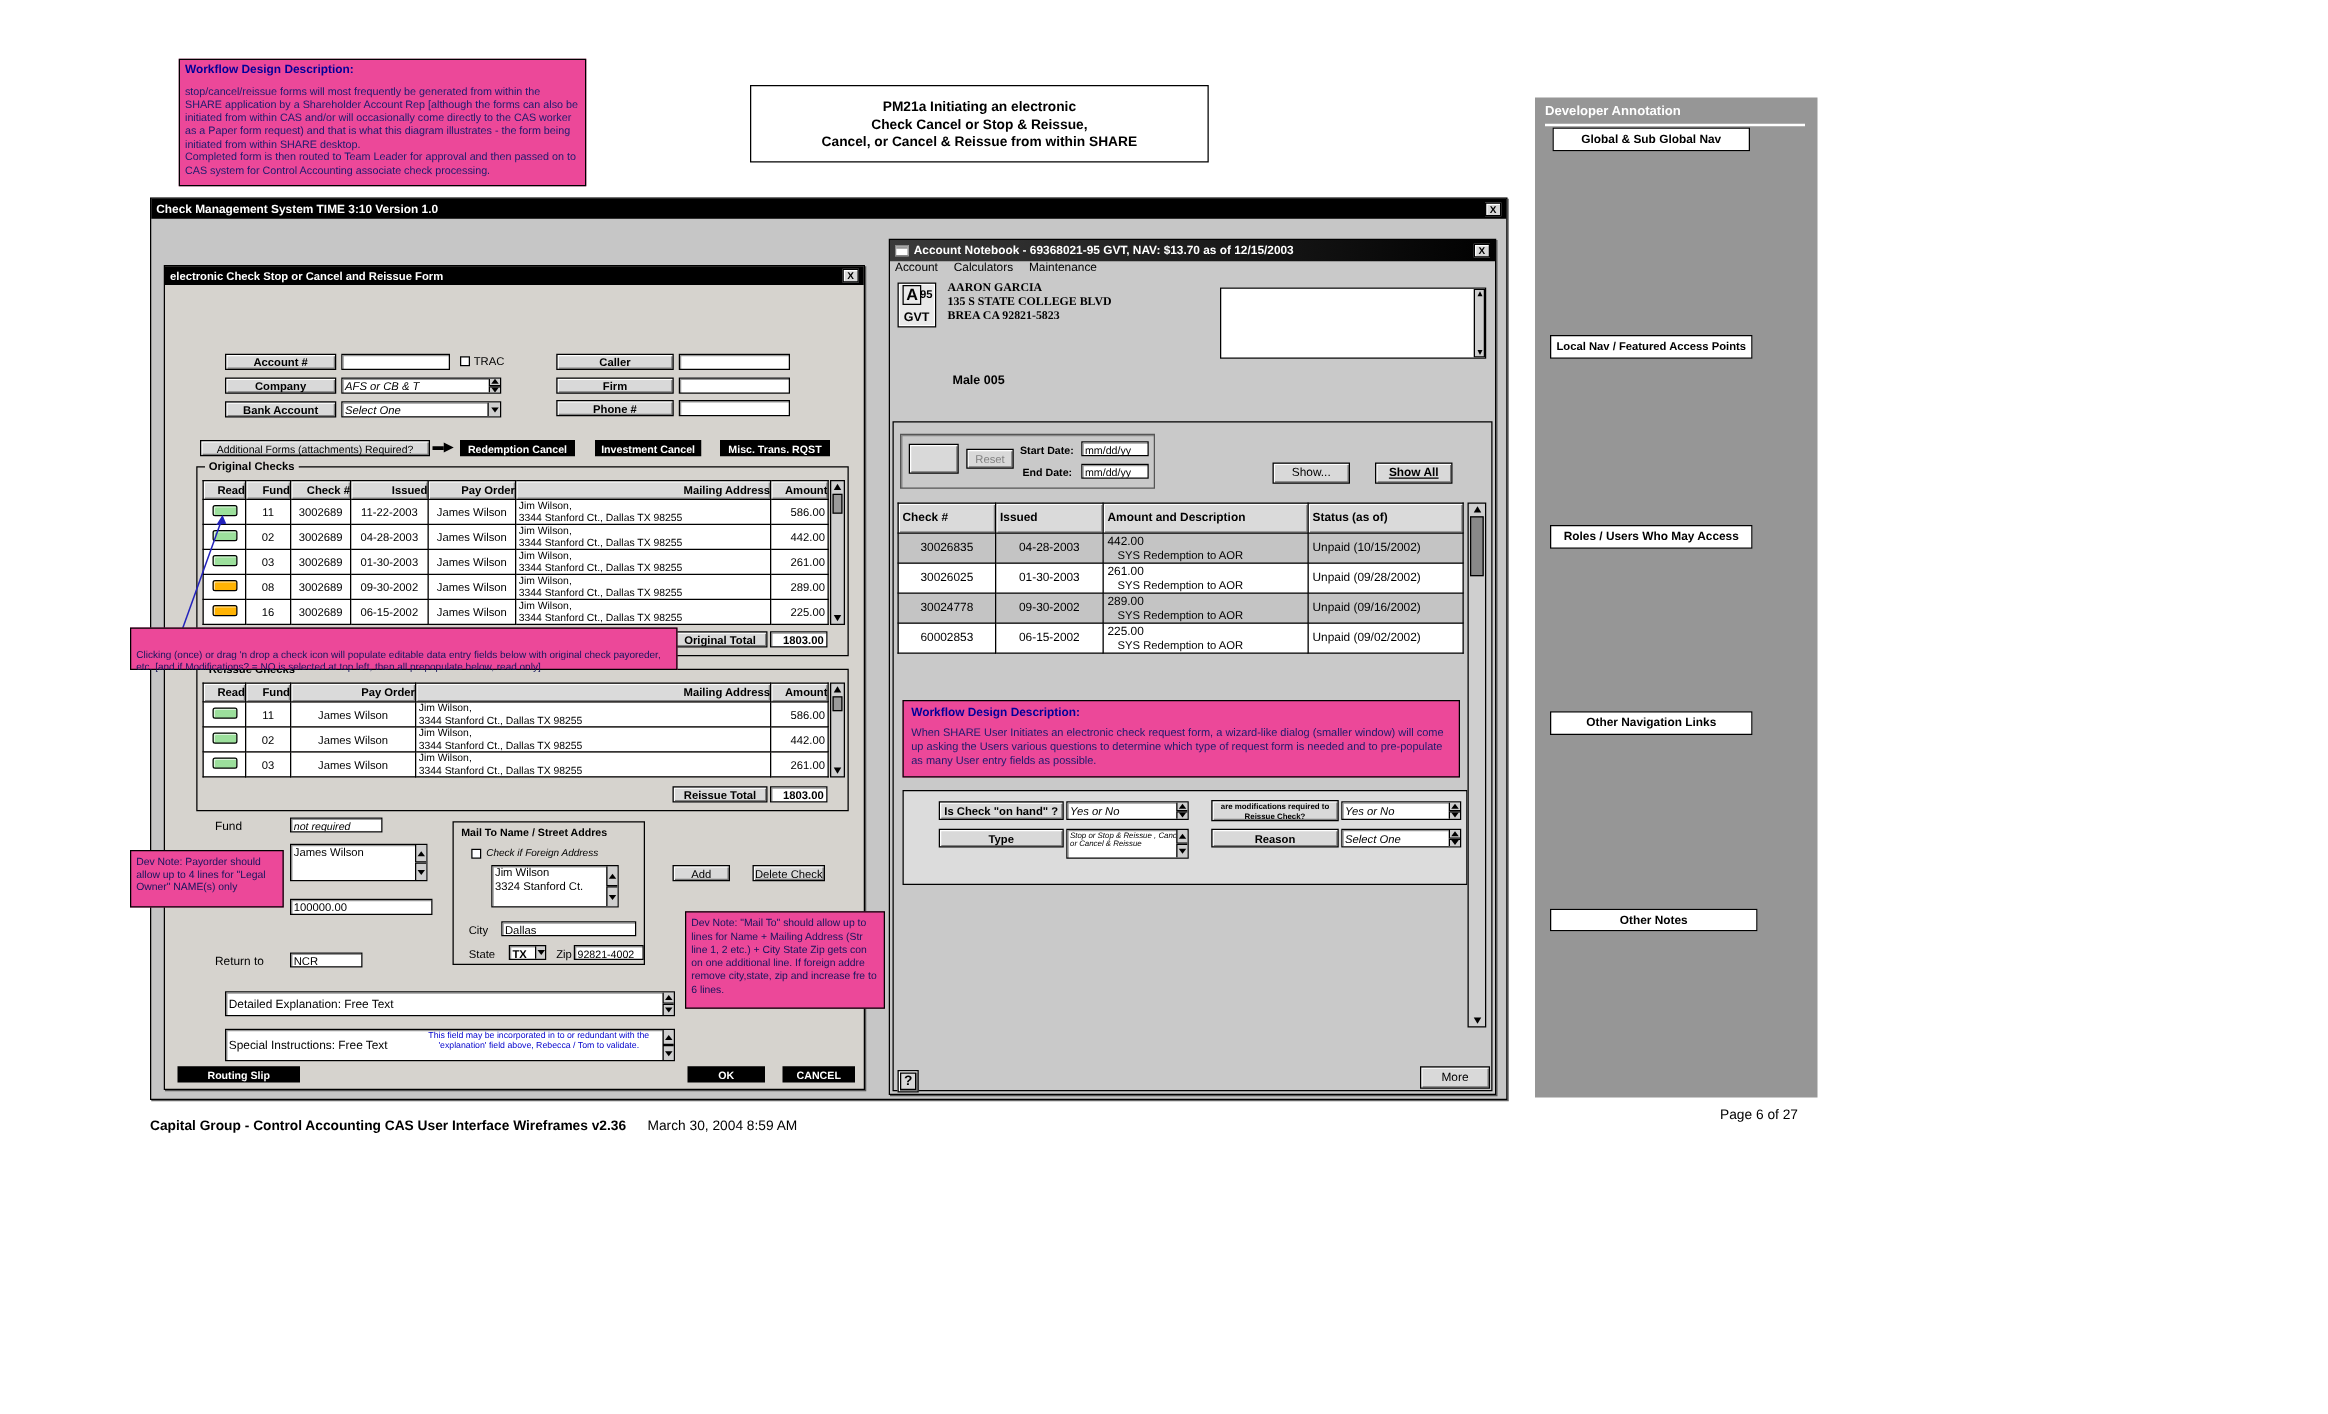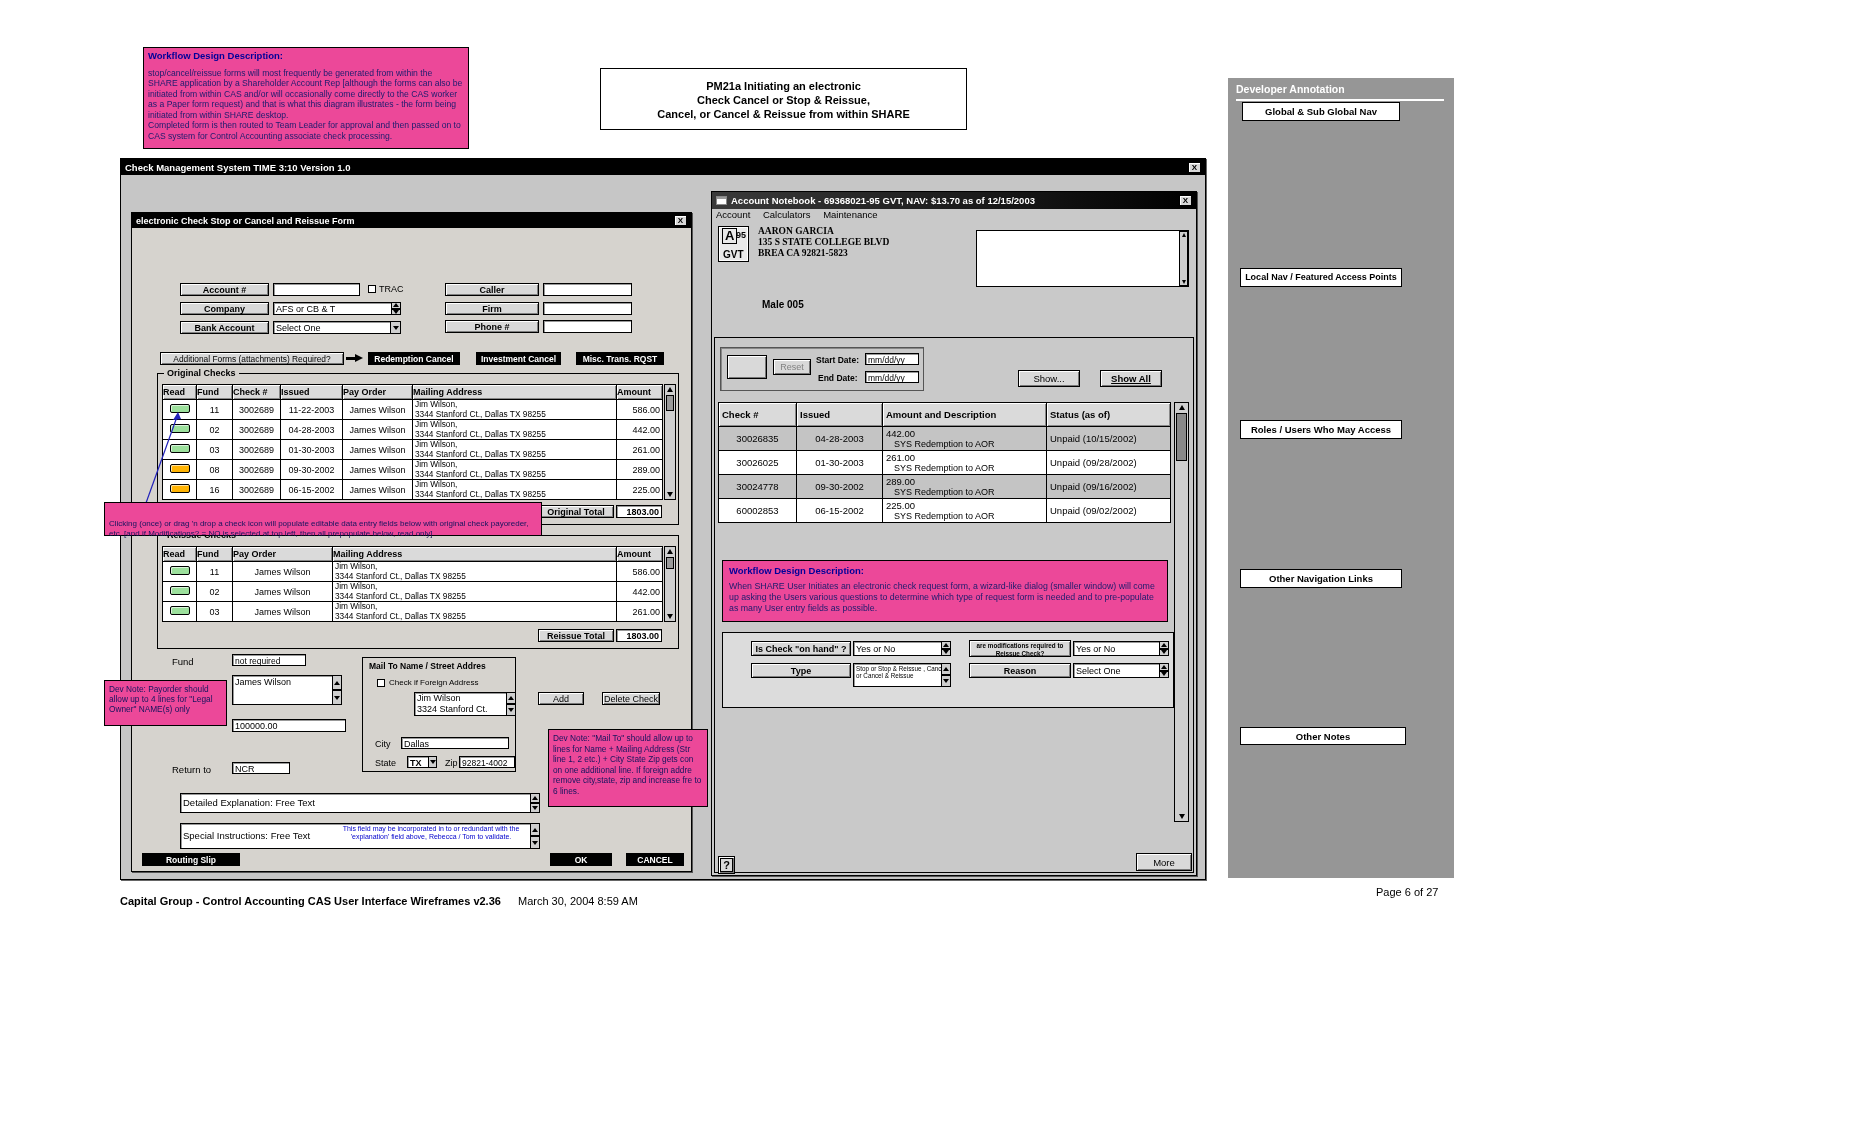--- a/index.html
+++ b/index.html
@@ -1,31 +1,31 @@
 <!DOCTYPE html>
 <html><head>
 <meta charset="utf-8">
 <style>
   *{margin:0;padding:0;box-sizing:border-box}
   body{width:1862px;height:1131px;position:relative;background:#fff;font-family:"Liberation Sans",sans-serif;font-size:10px;color:#000;overflow:hidden}
   .abs{position:absolute}
   .b{font-weight:bold}
-  .i{}
+  .i{font-style:italic}
   .mono{font-family:Liberation Serif, serif}
   .win{background:#c9c9c9;border:1px solid #000;box-shadow:1px 1px 0 #666}
   .tb{background:#000;color:#fff;display:flex;align-items:center;padding:0 4px;font-weight:bold}
   .xbox{margin-left:auto;width:13px;height:11px;background:#d8d8d8;border:1px solid #000;box-shadow:inset 1px 1px 0 #fff;font-size:8px;line-height:9px;text-align:center;font-weight:bold;color:#000;cursor:default}
   .rl{background:#d9d9d9;border:1px solid #000;box-shadow:inset 1px 1px 0 #fff,inset -1px -1px 0 #808080;text-align:center;font-weight:bold;font-size:9px;line-height:12px;overflow:hidden}
   .in{background:#fff;border:1px solid #000;box-shadow:inset 1px 1px 0 #999;padding:0 2px;overflow:hidden;white-space:nowrap;font-size:9px;line-height:12px}
   .bb{background:#000;color:#fff;font-weight:bold;text-align:center;font-size:8.5px;display:flex;align-items:center;justify-content:center}
   .gb{border:1px solid #000}
   .gl{position:absolute;top:-6px;left:6px;background:#d6d3ce;padding:0 3px;font-weight:bold;font-size:9px}
   .g{border-collapse:collapse;table-layout:fixed}
   .g th,.g td{border:1px solid #000;overflow:hidden}
-  .g th{background:#dadada;box-shadow:inset 1px 1px 0 #fff,inset -1px -1px 0 #888;font-weight:bold;font-size:9px;height:15px;padding:0;text-align:left}
+  .g th{background:#dadada;box-shadow:inset 1px 1px 0 #fff,inset -1px -1px 0 #888;font-weight:bold;font-size:9px;height:15px;padding:0;text-align:right}
   .g td{background:#fff;font-size:9px;height:20px;padding:0 2px}
   .c{text-align:center}.r{text-align:right}
   .a2 span{display:block;font-size:8.3px;line-height:9.3px;white-space:nowrap}
   .cicon{display:inline-block;width:20px;height:9px;border:1px solid #000;border-radius:2px;box-shadow:inset 1px 1px 0 rgba(255,255,255,.65)}
   .green{background:#9ce09c}.orange{background:#ffb303}
   .vsb{background:#cfcfcf;border:1px solid #000;display:flex;flex-direction:column;align-items:center;padding:2px 0}
   .tu{width:0;height:0;border-left:3px solid transparent;border-right:3px solid transparent;border-bottom:5px solid #000}
   .tdn{width:0;height:0;border-left:3px solid transparent;border-right:3px solid transparent;border-top:5px solid #000;margin-top:auto}
   .thumb{width:80%;height:20px;background:#9a9a9a;border:1px solid #000;margin-top:3px}
   .spin{position:absolute;right:-1px;top:-1px;bottom:-1px;width:10px;display:flex;flex-direction:column}
@@ -277,21 +277,21 @@
           <span class="u"></span>
           <span class="d"></span>
         </span>
     </div>
     <div class="abs in" style="left:100px;top:506px;width:114px;height:13px"><span>100000.00</span></div>
 
     <div class="abs gb" style="left:230px;top:444px;width:154px;height:115px;background:#d6d3ce">
       <div class="b" style="font-size:8.5px;padding:3px 0 0 6px">Mail To Name / Street Addres</div>
       <span class="abs cbx" style="left:14px;top:21px"></span>
       <span class="abs i" style="left:26px;top:20px;font-size:8px">Check if Foreign Address</span>
-      <div class="abs in" style="left:51px;top:34px;width:102px;height:24px;white-space:normal">
+      <div class="abs in" style="left:30px;top:34px;width:102px;height:34px;white-space:normal">
         <span style="display:block;font-size:9px;line-height:11px">Jim Wilson</span>
         <span style="display:block;font-size:9px;line-height:11px">3324 Stanford Ct.</span>
         <span class="spin">
             <span class="u"></span>
             <span class="d"></span>
           </span>
       </div>
       <span class="abs" style="left:12px;top:81px;font-size:9px">City</span>
       <div class="abs in" style="left:38px;top:79px;width:108px;height:12px"><span>Dallas</span></div>
       <span class="abs" style="left:12px;top:100px;font-size:9px">State</span>

